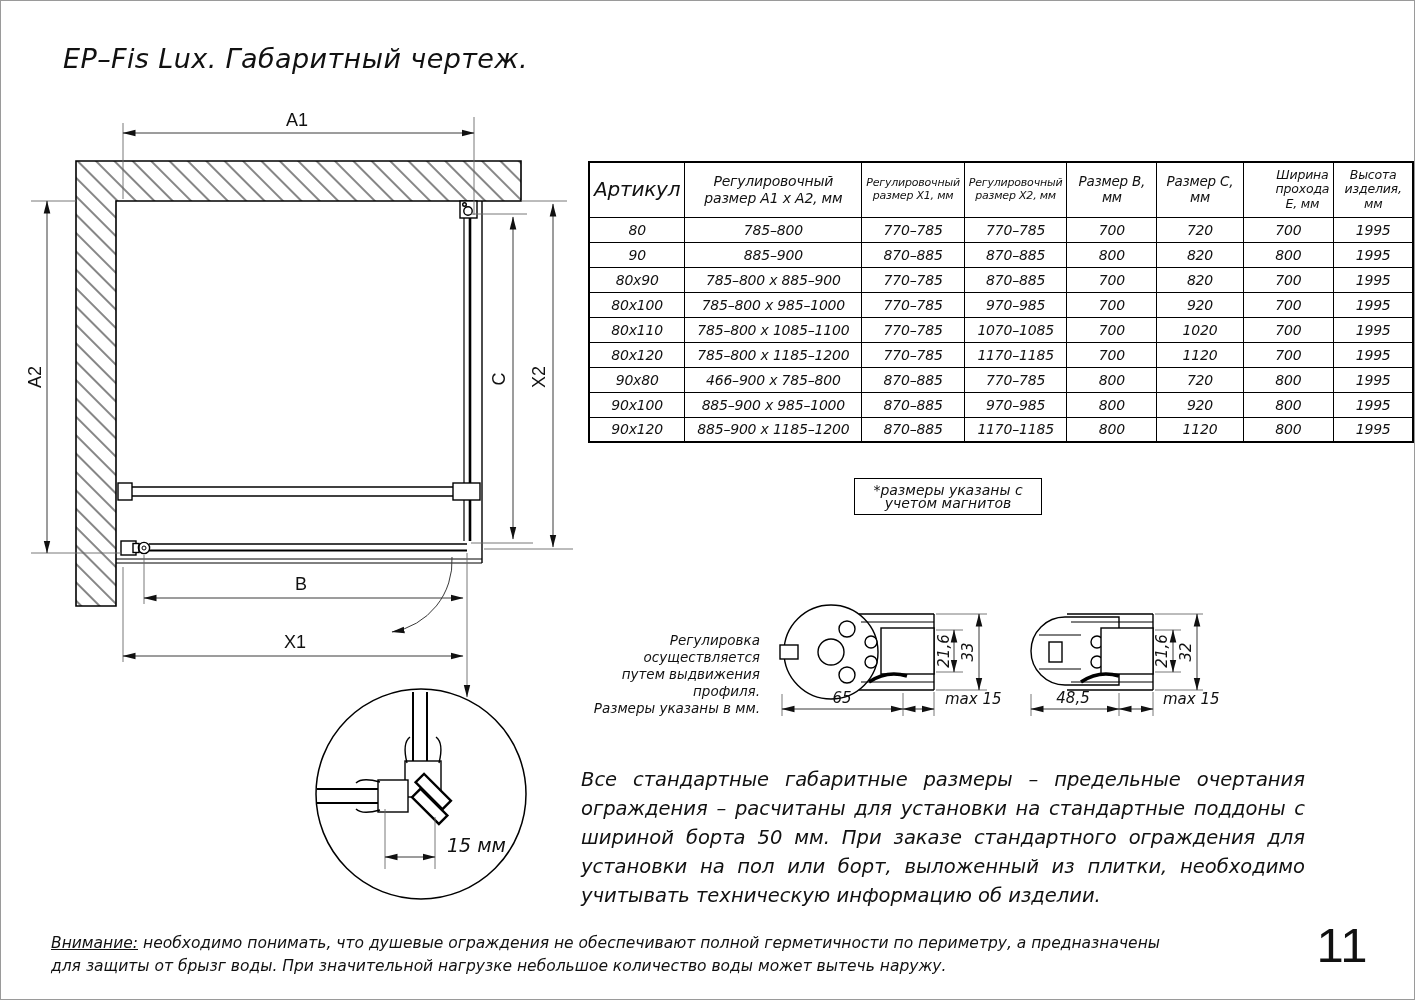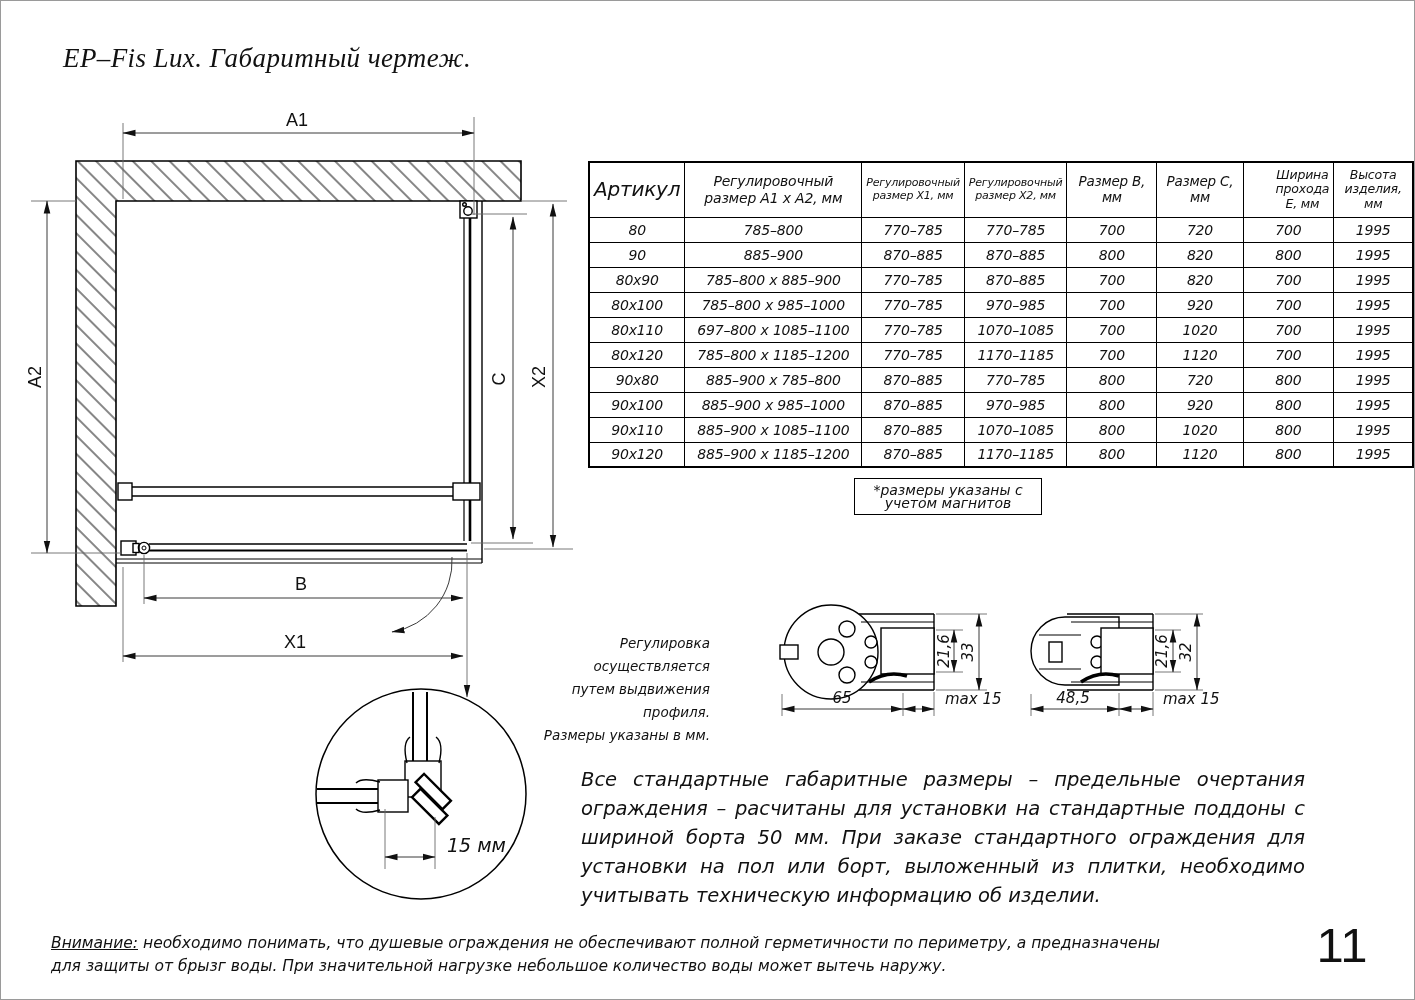--- a/index.html
+++ b/index.html
@@ -1,20 +1,20 @@
 <!DOCTYPE html>
 <html><head>
 <meta charset="utf-8">
 <style>
   html,body{margin:0;padding:0;background:#e8e8e8;}
   .page{position:relative;width:1415px;height:1000px;background:#fff;border:1px solid #9a9a9a;
         box-sizing:border-box;overflow:hidden;font-family:"DejaVu Sans",sans-serif;color:#111;}
   svg.draw{position:absolute;left:0;top:0;}
 
-  .title{position:absolute;left:62px;top:42px;font-size:27px;font-style:italic;letter-spacing:.4px;font-family:Liberation Serif, serif;}
+  .title{position:absolute;left:62px;top:42px;font-size:27px;font-style:italic;letter-spacing:.4px;}
 
   
   table.sizes{position:absolute;left:587px;top:160px;border-collapse:collapse;table-layout:fixed;
         background:#fff;border:2px solid #000;}
   table.sizes th,table.sizes td{border:1px solid #000;font-style:italic;font-weight:normal;
         text-align:center;vertical-align:middle;padding:0 4px;letter-spacing:-.2px;box-sizing:border-box;}
   table.sizes th{height:55px;line-height:1.18;}
   table.sizes td{height:25px;font-size:14px;white-space:nowrap;}
   table.sizes th:nth-child(1){width:88px;font-size:20px;}
   table.sizes th:nth-child(2){width:178px;font-size:14px;}
@@ -22,22 +22,22 @@
   table.sizes th:nth-child(4){width:93px;font-size:11px;}
   table.sizes th:nth-child(5){width:92px;font-size:13.5px;}
   table.sizes th:nth-child(6){width:88px;font-size:13.5px;}
   table.sizes th:nth-child(7){width:83px;font-size:12.5px;padding-left:32px;}
   table.sizes th:nth-child(8){width:80px;font-size:12.5px;}
 
   .footnote{position:absolute;left:853px;top:477px;width:188px;height:37px;border:1.5px solid #000;
         box-sizing:border-box;display:flex;align-items:center;justify-content:center;text-align:center;
         font-size:14px;font-style:italic;line-height:13px;background:#fff;}
 
-  .adjust-note{position:absolute;left:524px;top:631px;width:185px;text-align:right;
-        font-style:italic;font-size:13.5px;line-height:23px;}
+  .adjust-note{position:absolute;left:574px;top:631px;width:185px;text-align:right;
+        font-style:italic;font-size:13.5px;line-height:17px;}
 
   .paragraph{position:absolute;left:580px;top:764px;width:724px;font-size:19.5px;font-style:italic;
         line-height:29px;text-align:justify;}
 
   .warning{position:absolute;left:50px;top:931px;width:1140px;font-size:15.5px;font-style:italic;line-height:23px;}
   .warning .wlabel{text-decoration:underline;margin-right:5px;}
 
   .pagenum{position:absolute;left:1305px;top:916px;width:72px;font-size:49px;text-align:center;
         font-family:"Liberation Sans",sans-serif;font-style:normal;}
 
@@ -294,65 +294,55 @@
           <td>785–800 х 985–1000</td>
           <td>770–785</td>
           <td>970–985</td>
           <td>700</td>
           <td>920</td>
           <td>700</td>
           <td>1995</td>
         </tr>
         <tr>
           <td>80х110</td>
-          <td>697–800 х 1085–1100</td>
+          <td>785–800 х 1085–1100</td>
           <td>770–785</td>
           <td>1070–1085</td>
           <td>700</td>
           <td>1020</td>
           <td>700</td>
           <td>1995</td>
         </tr>
         <tr>
           <td>80х120</td>
           <td>785–800 х 1185–1200</td>
           <td>770–785</td>
           <td>1170–1185</td>
           <td>700</td>
           <td>1120</td>
           <td>700</td>
           <td>1995</td>
         </tr>
         <tr>
           <td>90х80</td>
-          <td>885–900 х 785–800</td>
+          <td>466–900 х 785–800</td>
           <td>870–885</td>
           <td>770–785</td>
           <td>800</td>
           <td>720</td>
           <td>800</td>
           <td>1995</td>
         </tr>
         <tr>
           <td>90х100</td>
           <td>885–900 х 985–1000</td>
           <td>870–885</td>
           <td>970–985</td>
           <td>800</td>
           <td>920</td>
-          <td>800</td>
-          <td>1995</td>
-        </tr>
-        <tr>
-          <td>90х110</td>
-          <td>885–900 х 1085–1100</td>
-          <td>870–885</td>
-          <td>1070–1085</td>
-          <td>800</td>
-          <td>1020</td>
           <td>800</td>
           <td>1995</td>
         </tr>
         <tr>
           <td>90х120</td>
           <td>885–900 х 1185–1200</td>
           <td>870–885</td>
           <td>1170–1185</td>
           <td>800</td>
           <td>1120</td>

